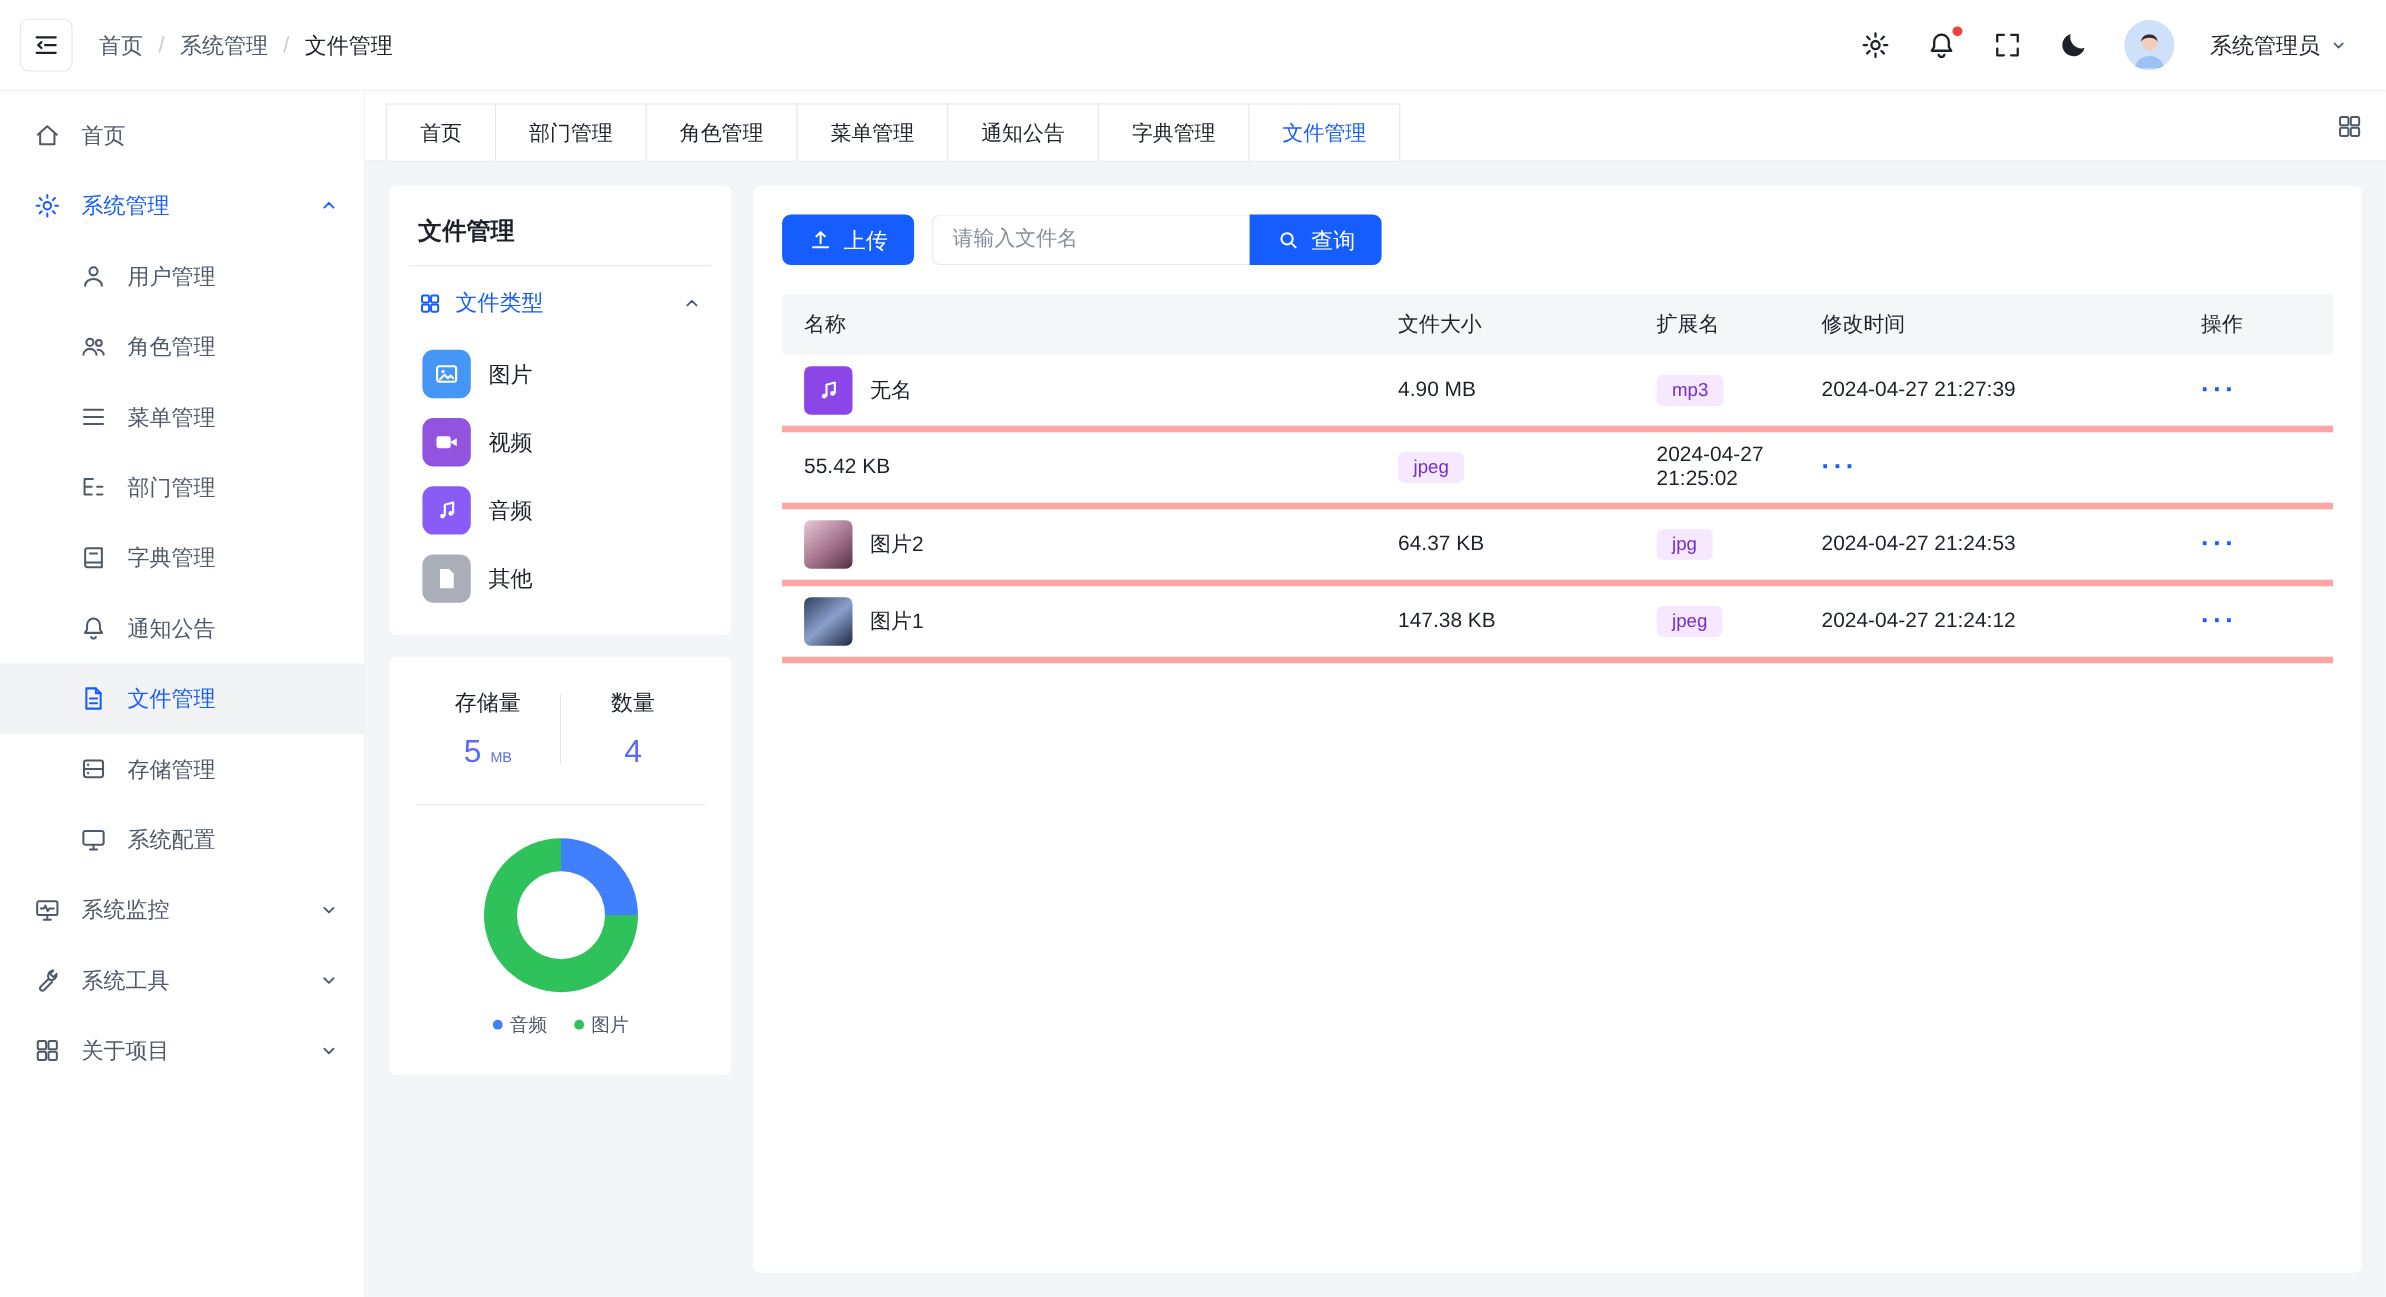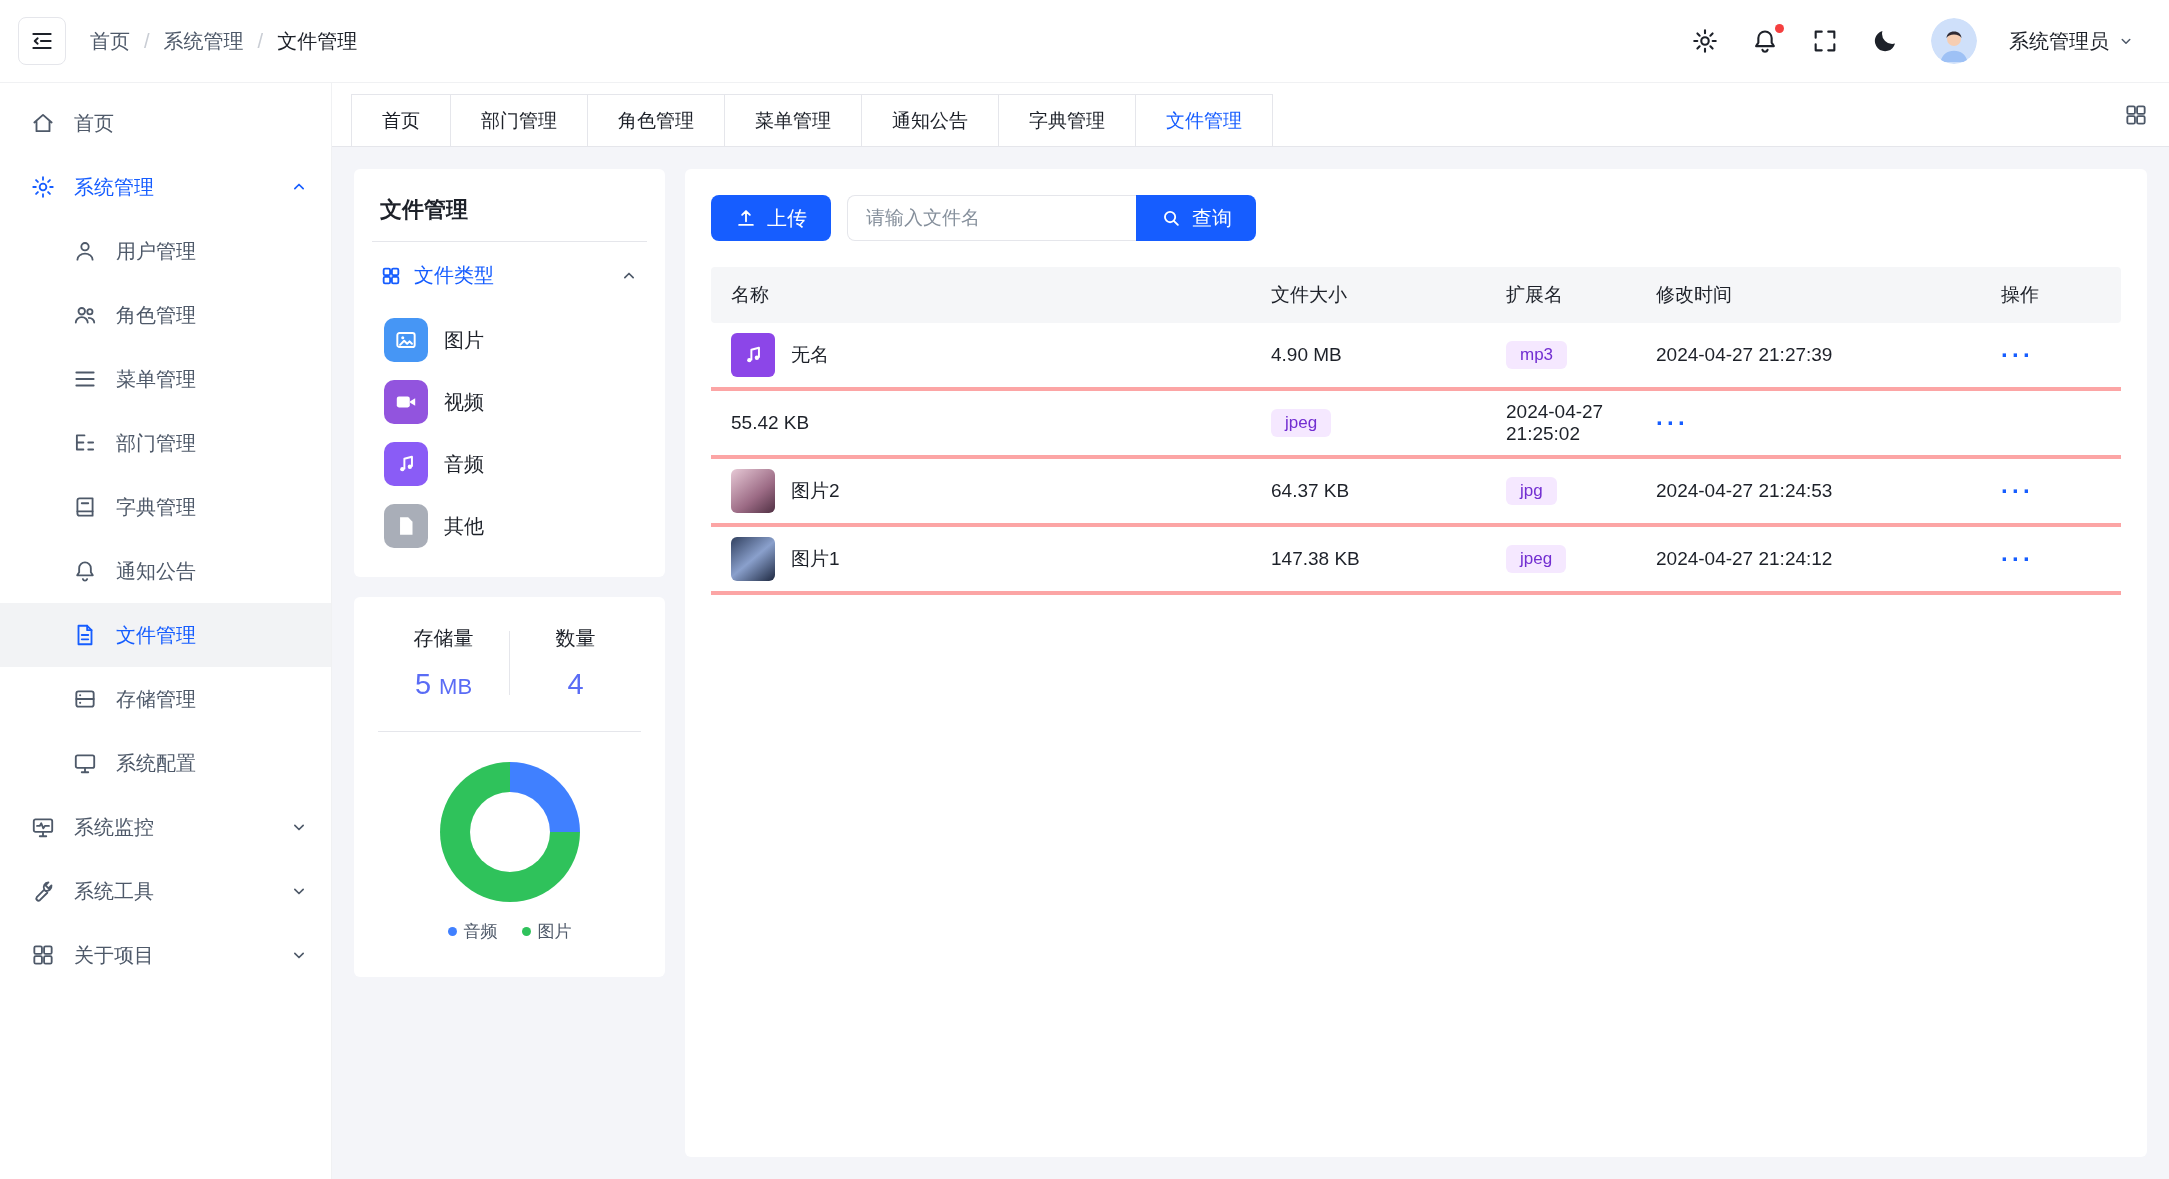--- a/index.html
+++ b/index.html
@@ -71,21 +71,21 @@
   .bg-doc{background:#4080ff;}
   .bg-video{background:#9254de;}
   .bg-audio{background:#8a5cf6;}
   .bg-other{background:#a9aeb8;}
 
   .stats-card{padding:28px 24px 34px;}
   .stats-row{display:flex;align-items:stretch;}
   .stat{flex:1;text-align:center;}
   .stat-label{font-size:20px;color:#1d2129;}
   .stat-value{margin-top:16px;font-size:29px;color:#5a6cf5;}
-  .stat-unit{font-size:22px;}
+  .stat-unit{font-size:13px;}
   .vdiv{width:1px;background:#e5e6eb;margin:6px 0;}
   .stats-hr{height:1px;background:#e5e6eb;margin-top:30px;}
   .donut-wrap{display:flex;flex-direction:column;align-items:center;padding-top:30px;}
   .donut{width:140px;height:140px;border-radius:50%;position:relative;}
   .donut::after{content:"";position:absolute;inset:30px;background:#fff;border-radius:50%;}
   .legend{display:flex;gap:24px;margin-top:18px;font-size:17px;color:#4e5969;align-items:center;}
   .legend-item{display:flex;align-items:center;}
   .legend-dot{width:9px;height:9px;border-radius:50%;display:inline-block;margin-right:7px;}
 
   
@@ -98,21 +98,21 @@
   .search-input::placeholder{color:#86909c;}
   .btn.query{border-radius:0 8px 8px 0;height:46px;}
   .toolbar-right{margin-left:auto;display:flex;align-items:center;gap:14px;}
   .icon-btn{width:46px;height:46px;border:1px solid #e5e6eb;border-radius:8px;background:#fff;color:#4e5969;display:flex;align-items:center;justify-content:center;cursor:pointer;}
   .icon-btn svg{width:24px;height:24px;}
 
   .table{margin-top:26px;}
   .trow{display:grid;grid-template-columns:minmax(0,1fr) 235px 150px 345px 120px;align-items:center;}
   .trow > *:first-child{padding-left:20px;}
   .thead{background:#f5f6f8;height:56px;font-size:19px;color:#1d2129;font-weight:500;border-radius:4px;}
-  .tbody .trow{height:64px;border-bottom:4px solid #fca5a5;font-size:19px;cursor:pointer;}
+  .tbody .trow{height:64px;border-bottom:6px solid #fca5a5;font-size:19px;cursor:pointer;}
   .name-cell{display:flex;align-items:center;gap:16px;min-width:0;}
   .thumb{width:44px;height:44px;border-radius:6px;flex:none;display:flex;align-items:center;justify-content:center;}
   .thumb svg{width:26px;height:26px;}
   .thumb.music{background:#8c46e8;}
   .photo-a{background:linear-gradient(140deg,#4b3b52 0%,#96707f 55%,#32242e 100%);}
   .photo-b{background:linear-gradient(140deg,#e7c9d6 0%,#9c6b85 60%,#503043 100%);}
   .photo-c{background:linear-gradient(140deg,#31405f 0%,#8aa0cc 50%,#1d2840 100%);}
   .tag{display:inline-block;background:#f5e8ff;color:#722ed1;font-size:17px;padding:4px 14px;border-radius:6px;}
   .more{color:#165dff;font-size:24px;font-weight:700;letter-spacing:3px;}
 </style>

